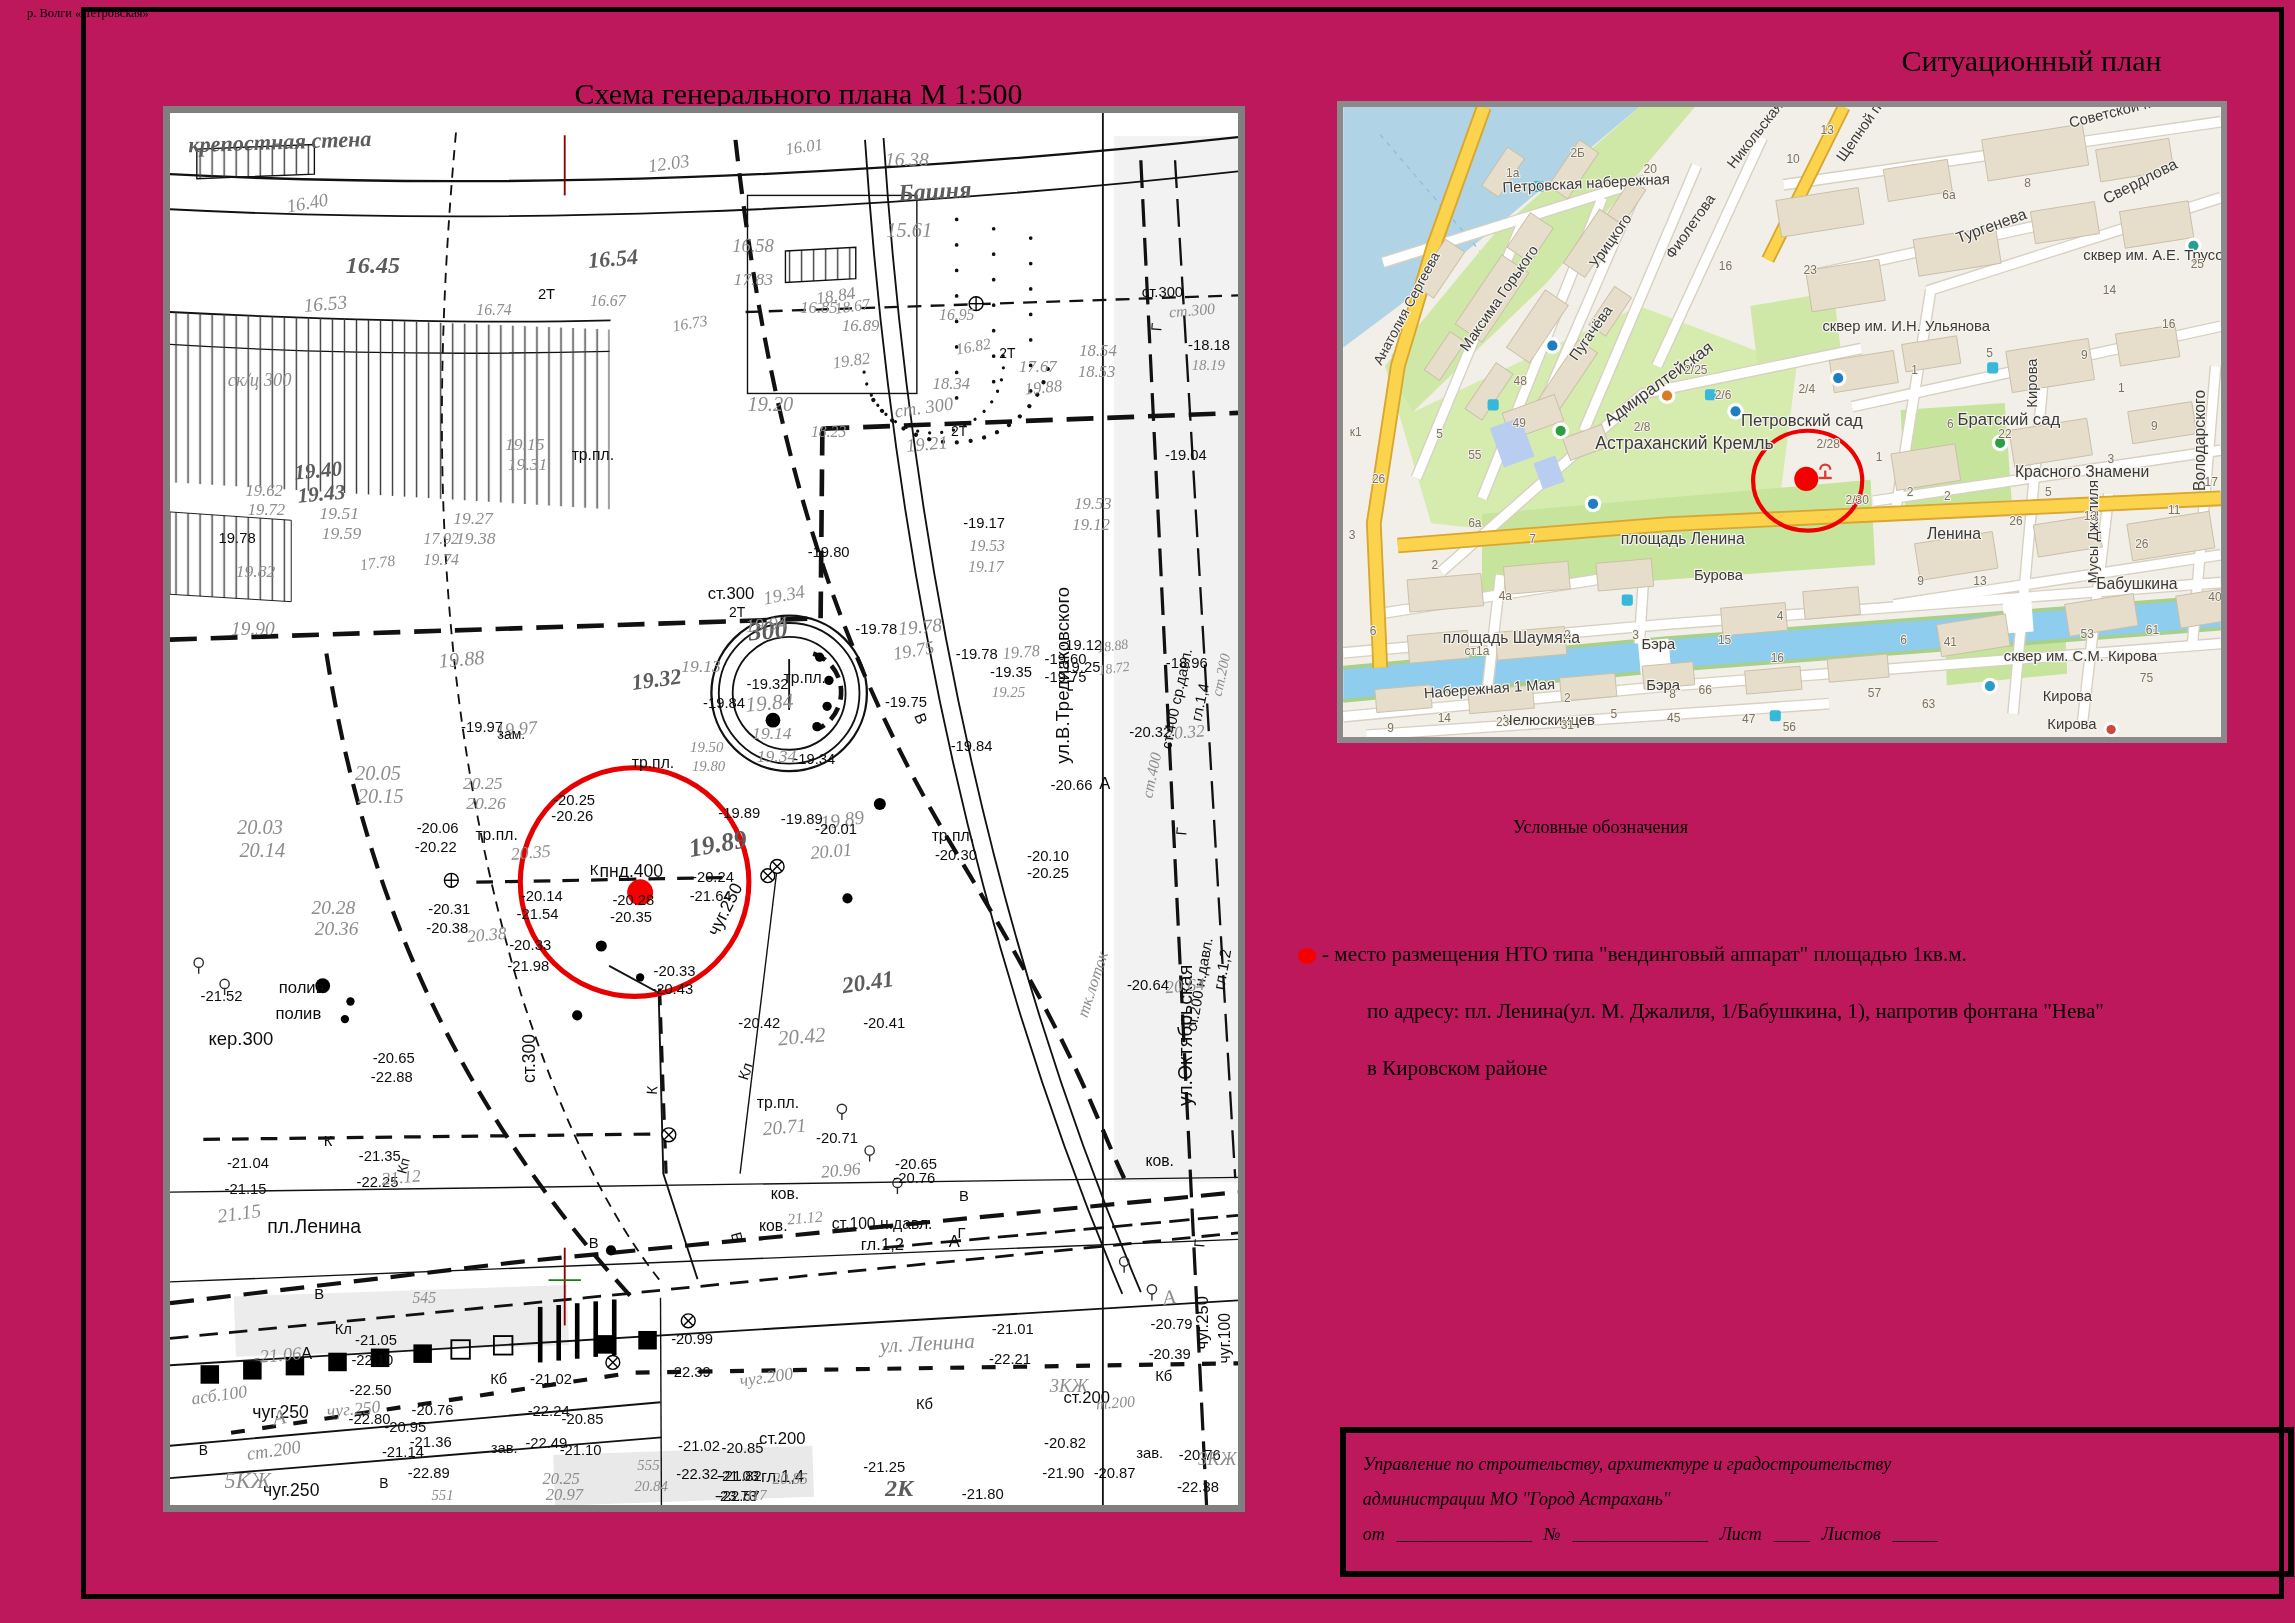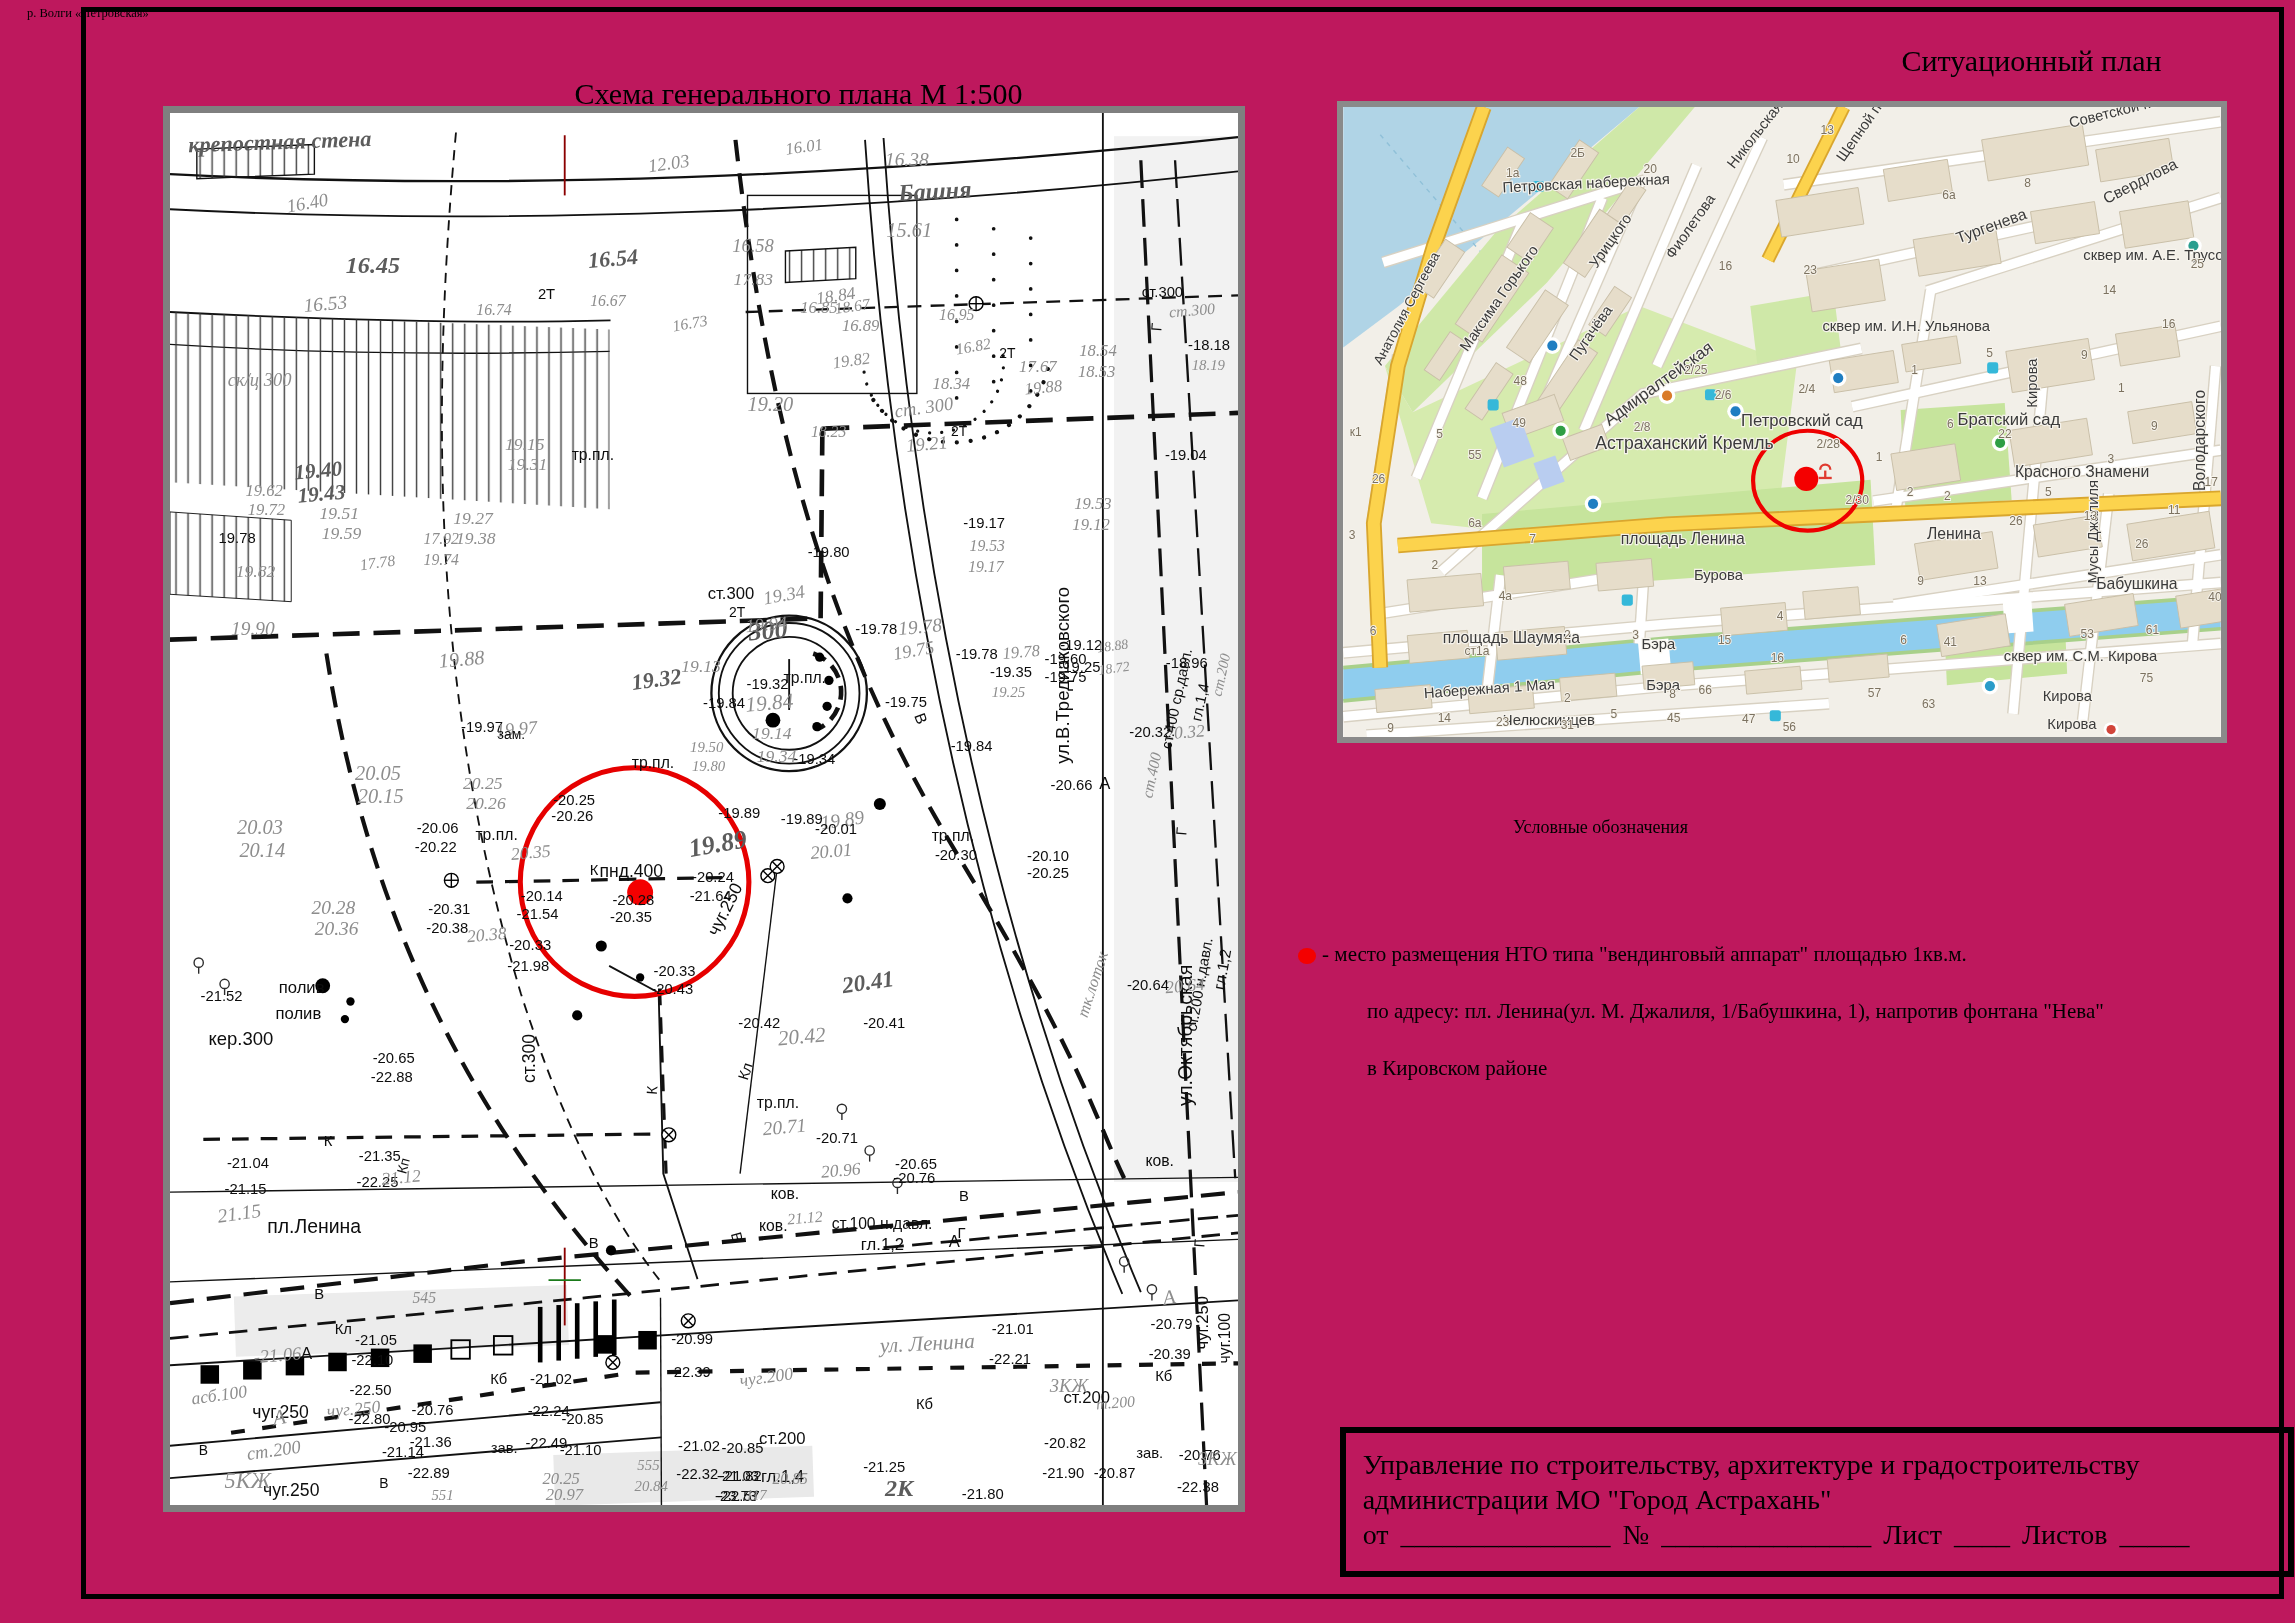--- a/index.html
+++ b/index.html
@@ -13,21 +13,21 @@
   .mapframe{background:#fff;}
   .genplan{left:163px;top:106px;width:1068px;height:1392px;border:7.4px solid #7f7f7f;}
   .sitplan{left:1337px;top:101px;width:878px;height:630px;border:6.5px solid #8a8a8a;}
   .legend-heading{left:1513px;top:817px;width:481px;font-size:18px;color:#000;}
   .legend{left:1298px;top:915px;width:994px;font-size:21px;color:#000;}
   .legend .row{position:relative;min-height:32px;line-height:29px;margin-top:25px;}
   .legend .row.indent{padding-left:69px;}
   .leg-dot{display:inline-block;width:17.6px;height:15.7px;border-radius:50%;background:#f40000;
            vertical-align:middle;margin-right:6.5px;}
   .titleblock{left:1340px;top:1427px;width:925px;height:124px;border:6.5px solid #000;
-              padding:14px 0 0 16.7px;font-size:28px;line-height:35px;color:#000;}
+              padding:14px 0 0 16.7px;font-size:18px;line-height:35px;color:#000;font-style:italic;}
   .tb-row3 span{margin-right:12px;}
   svg text{font-family:"Liberation Sans",sans-serif;}
   .lb-t{fill:#0d0d0d;}
   .lb-h{fill:#8d8d8d;font-style:italic;font-family:"Liberation Serif",serif;}
   .lb-H{fill:#5c5c5c;font-style:italic;font-weight:bold;font-family:"Liberation Serif",serif;}
   .lb-s{fill:#3b3b3b;paint-order:stroke;stroke:#f6f3ec;stroke-width:5px;}
   .lb-n{fill:#7c7260;paint-order:stroke;stroke:#f6f3ec;stroke-width:4px;}
 </style>
 </head>
 <body>

